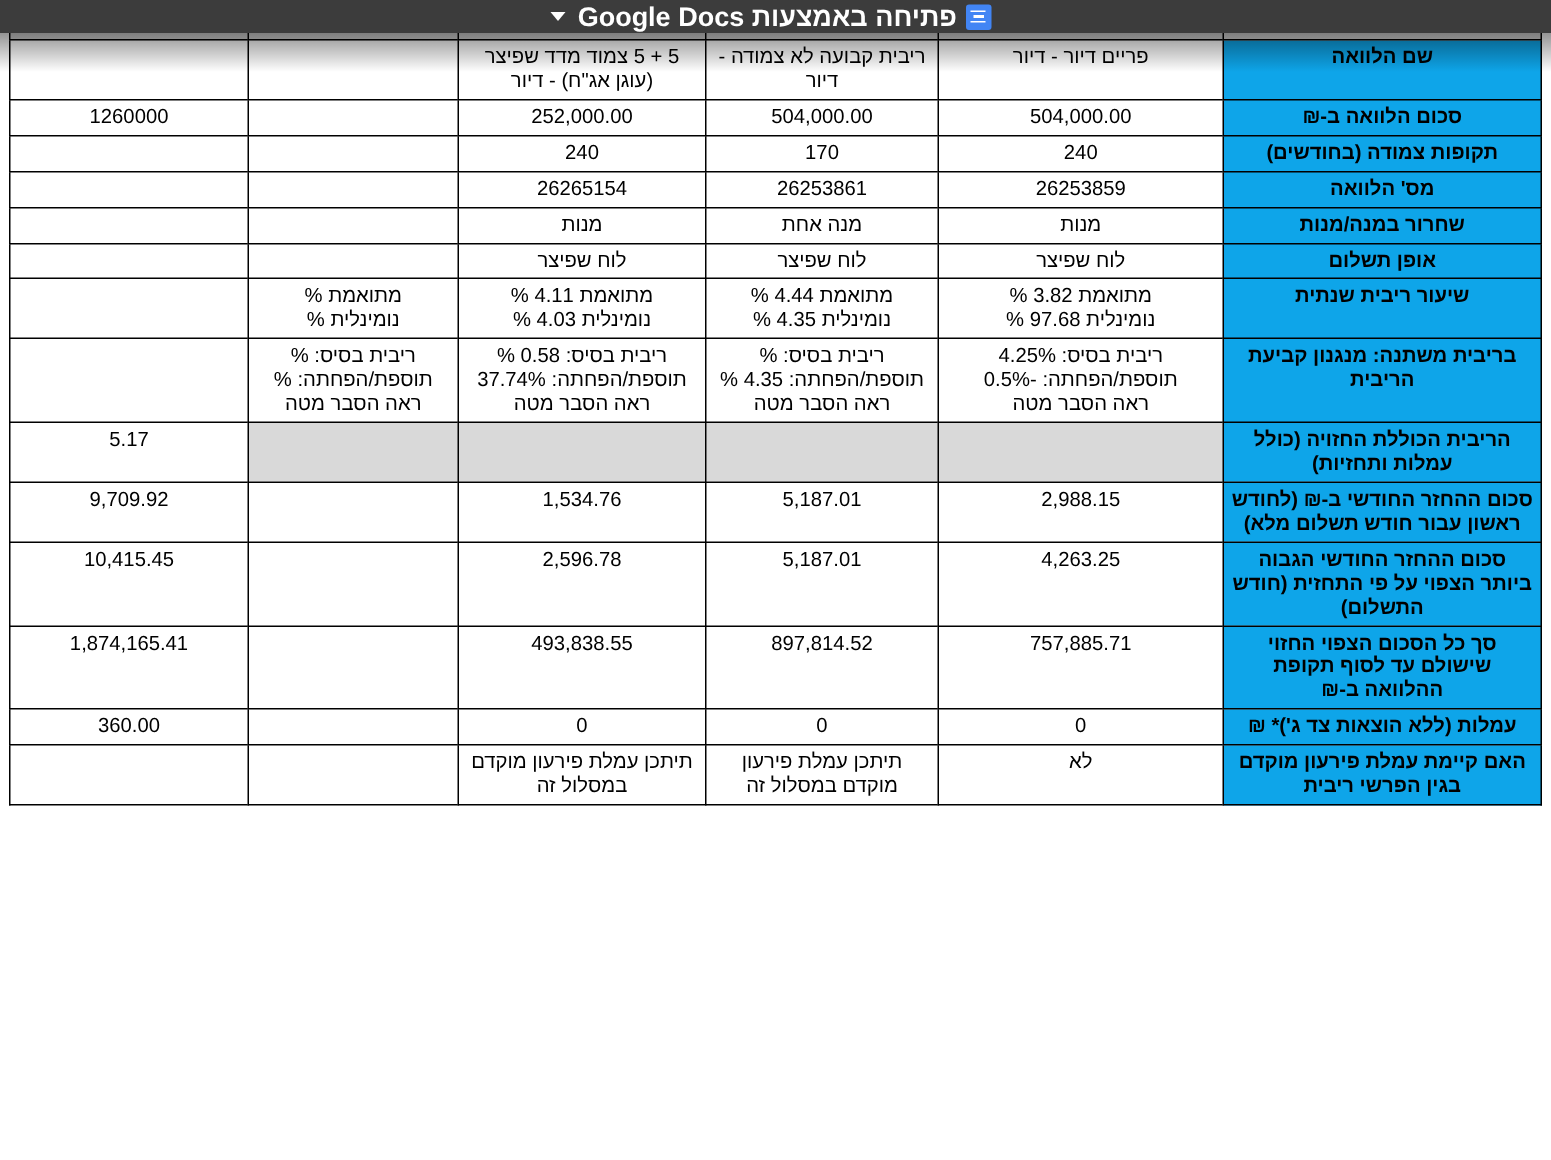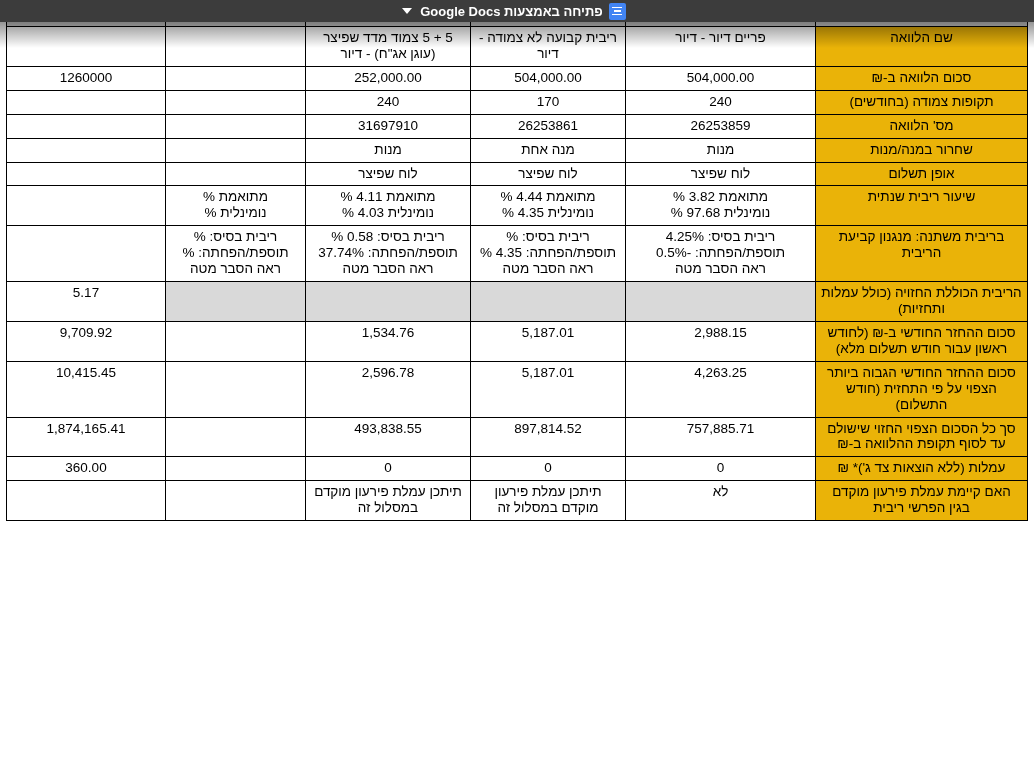--- a/index.html
+++ b/index.html
@@ -49,21 +49,21 @@
     gap: 2px;
   }
   .docs-icon i {
     display: block;
     width: 10px;
     height: 1.5px;
     background: #ffffff;
   }
   .docs-icon i.short { width: 7px; }
   .banner-text {
-    font-size: 13px;
+    font-size: 18px;
     font-weight: bold;
     white-space: nowrap;
   }
   .caret-down {
     width: 0; height: 0;
     border-left: 5px solid transparent;
     border-right: 5px solid transparent;
     border-top: 6px solid #ffffff;
     margin-right: 2px;
     margin-left: 2px;
@@ -112,22 +112,22 @@
   }
   
   col.c-label { width: 212px; }
   col.c-m1 { width: 190px; }
   col.c-m2 { width: 155px; }
   col.c-m3 { width: 165px; }
   col.c-m4 { width: 140px; }
   col.c-tot { width: 159px; }
 
   td.rowlabel {
-    background: #eab308;
-    font-weight: normal;
+    background: #0ea5e9;
+    font-weight: bold;
     text-align: center;
   }
   td.shaded {
     background: #d9d9d9;
   }
   .hdr-row th { height: 18px; }
   .multi { white-space: pre-line; }
 </style>
 </head>
 <body>
@@ -178,21 +178,21 @@
         <td class="multi">170</td>
         <td class="multi">240</td>
         <td class="multi"></td>
         <td class="multi"></td>
       </tr>
 
       <tr>
         <td class="rowlabel">מס' הלוואה</td>
         <td class="multi">26253859</td>
         <td class="multi">26253861</td>
-        <td class="multi">31697910</td>
+        <td class="multi">26265154</td>
         <td class="multi"></td>
         <td class="multi"></td>
       </tr>
 
       <tr>
         <td class="rowlabel">שחרור במנה/מנות</td>
         <td class="multi">מנות</td>
         <td class="multi">מנה אחת</td>
         <td class="multi">מנות</td>
         <td class="multi"></td>

